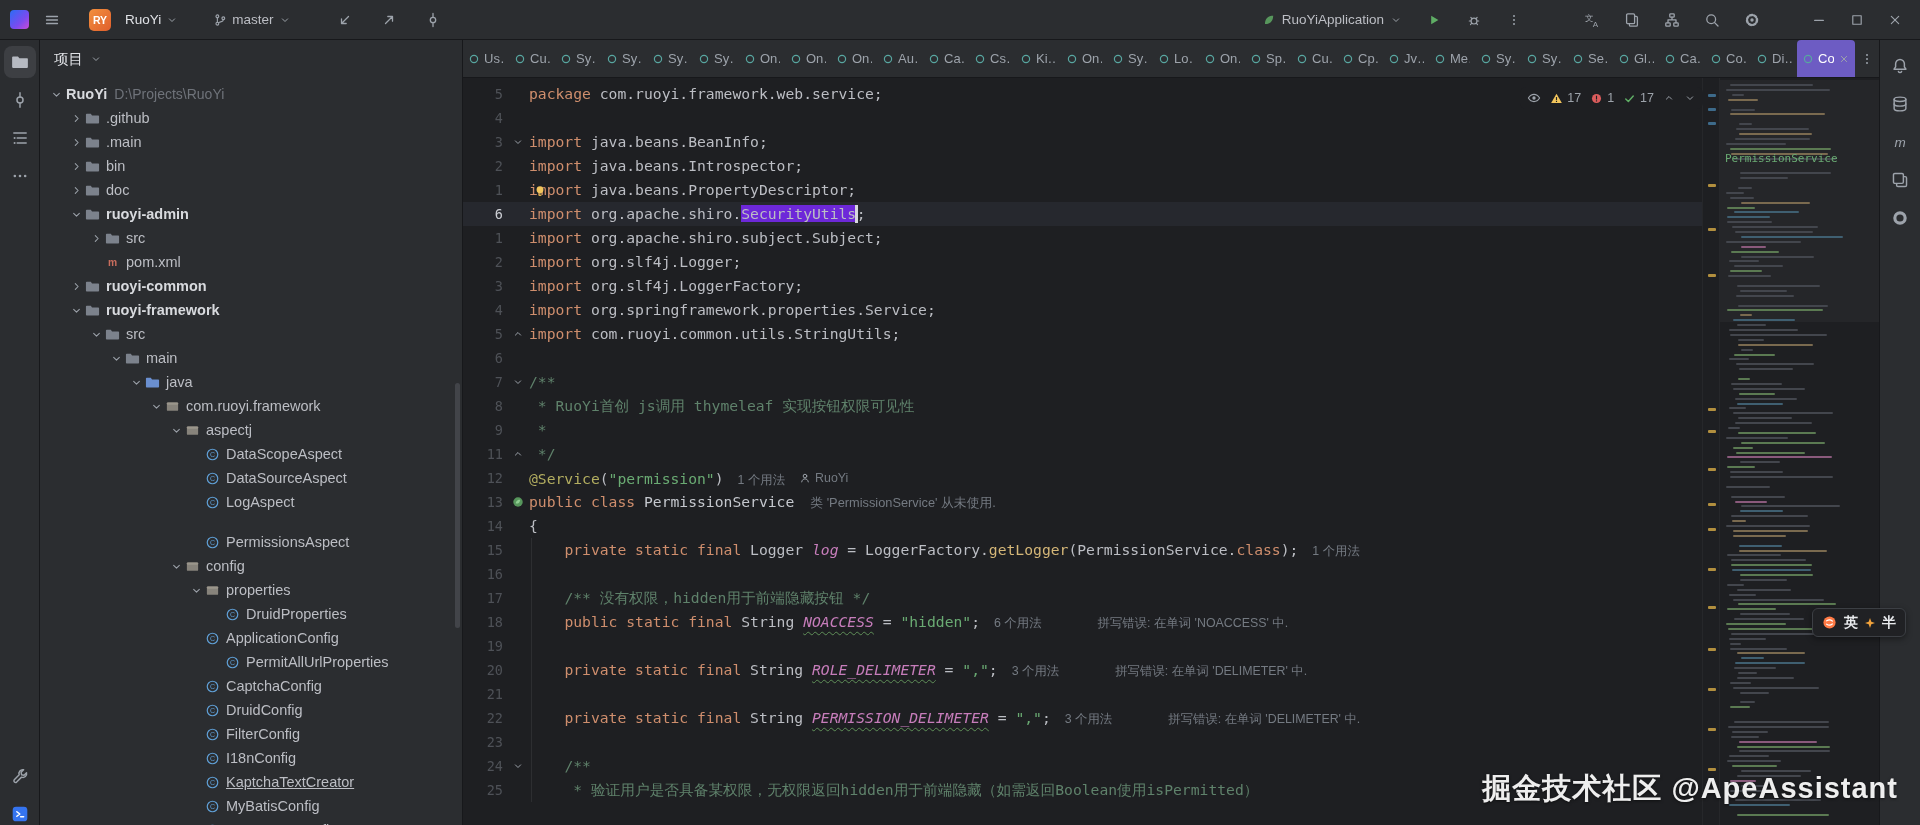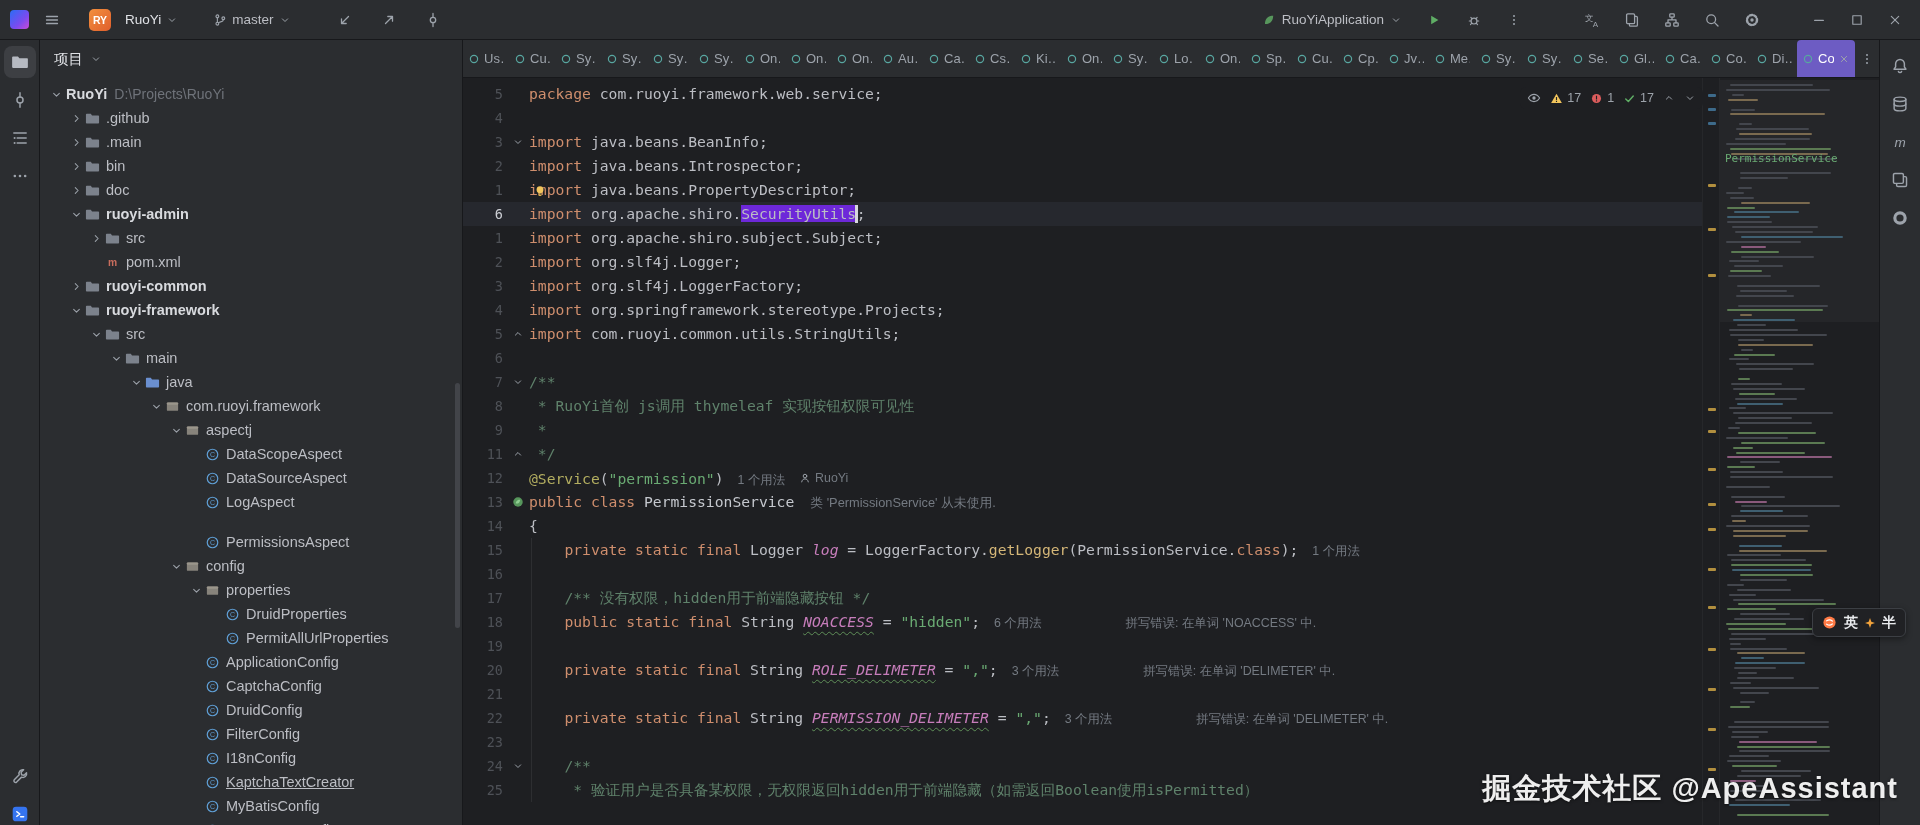--- a/index.html
+++ b/index.html
@@ -78,21 +78,21 @@
 .tk-mth{color:#d5b778}
 .tk-fld{color:#c77dbb;font-style:italic}
 .tk-fe{color:#c77dbb;font-style:italic;text-decoration:underline;text-decoration-style:wavy;
   text-decoration-color:#5f8f58;text-decoration-thickness:1px;text-underline-offset:4px}
 .tk-sel{background:#6d28d9}
 .tk-caret{display:inline-block;width:2.5px;height:18px;background:#d6d8dd;vertical-align:-4px;margin:0 -1px}
 .tk-hu,.tk-ha,.tk-hw,.tk-hs{font-family:"Liberation Sans","DejaVu Sans",sans-serif;color:#747a82;font-size:12.4px}
 .tk-hu{margin-left:14px}
 .tk-ha{margin-left:14px;display:inline-flex;align-items:center;gap:4px}
 .tk-hw{margin-left:16px;font-size:12.8px}
-.tk-hs{margin-left:84px}
+.tk-hs{margin-left:56px}
 
 #inspection-widget{position:absolute;top:47px;right:176px;height:22px;display:flex;align-items:center;gap:9px;
   background:rgba(30,31,34,.9);border-radius:6px;padding:2px 7px;font-size:12.5px;color:#9da3ab;z-index:4}
 .insp-item{display:inline-flex;align-items:center;gap:4px}
 
 #error-stripe{position:absolute;top:38px;left:1239px;width:18px;height:747px;
   border-left:1px solid rgba(255,255,255,.04);border-right:1px solid rgba(255,255,255,.04)}
 .stripe-mark{position:absolute;left:5px;width:8px;height:3px;border-radius:1px}
 
 #minimap{position:absolute;top:38px;left:1257px;width:159px;height:747px;background:#1e1f22;overflow:hidden}
@@ -686,43 +686,43 @@
           <span class="ticon">
             <span class="ico ico-15">
               <svg viewBox="0 0 16 16">
                 <circle cx="8" cy="8" r="5.6" stroke="#5f9ed4" stroke-width="1.3"></circle>
                 <text x="8" y="10.8" font-size="7.5" text-anchor="middle" fill="#5f9ed4" stroke="none">C</text>
               </svg>
             </span>
           </span>
           <span class="lbl">DruidProperties</span>
         </div>
+        <div class="tree-row" style="padding-left: 148px;">
+          <span class="chev"></span>
+          <span class="ticon">
+            <span class="ico ico-15">
+              <svg viewBox="0 0 16 16">
+                <circle cx="8" cy="8" r="5.6" stroke="#5f9ed4" stroke-width="1.3"></circle>
+                <text x="8" y="10.8" font-size="7.5" text-anchor="middle" fill="#5f9ed4" stroke="none">C</text>
+              </svg>
+            </span>
+          </span>
+          <span class="lbl">ApplicationConfig</span>
+        </div>
         <div class="tree-row" style="padding-left: 168px;">
           <span class="chev"></span>
           <span class="ticon">
             <span class="ico ico-15">
               <svg viewBox="0 0 16 16">
                 <circle cx="8" cy="8" r="5.6" stroke="#5f9ed4" stroke-width="1.3"></circle>
                 <text x="8" y="10.8" font-size="7.5" text-anchor="middle" fill="#5f9ed4" stroke="none">C</text>
               </svg>
             </span>
           </span>
           <span class="lbl">PermitAllUrlProperties</span>
-        </div>
-        <div class="tree-row" style="padding-left: 148px;">
-          <span class="chev"></span>
-          <span class="ticon">
-            <span class="ico ico-15">
-              <svg viewBox="0 0 16 16">
-                <circle cx="8" cy="8" r="5.6" stroke="#5f9ed4" stroke-width="1.3"></circle>
-                <text x="8" y="10.8" font-size="7.5" text-anchor="middle" fill="#5f9ed4" stroke="none">C</text>
-              </svg>
-            </span>
-          </span>
-          <span class="lbl">ApplicationConfig</span>
         </div>
         <div class="tree-row" style="padding-left: 148px;">
           <span class="chev"></span>
           <span class="ticon">
             <span class="ico ico-15">
               <svg viewBox="0 0 16 16">
                 <circle cx="8" cy="8" r="5.6" stroke="#5f9ed4" stroke-width="1.3"></circle>
                 <text x="8" y="10.8" font-size="7.5" text-anchor="middle" fill="#5f9ed4" stroke="none">C</text>
               </svg>
             </span>
@@ -1117,21 +1117,21 @@
             <span class="body"><span class="tk-kw">import </span><span class="tk-pl">org.slf4j.Logger;</span></span>
           </div>
           <div class="code-line">
             <span class="ln">3</span>
             <span class="fold"></span>
             <span class="body"><span class="tk-kw">import </span><span class="tk-pl">org.slf4j.LoggerFactory;</span></span>
           </div>
           <div class="code-line">
             <span class="ln">4</span>
             <span class="fold"></span>
-            <span class="body"><span class="tk-kw">import </span><span class="tk-pl">org.springframework.stereotype.Projects;</span></span>
+            <span class="body"><span class="tk-kw">import </span><span class="tk-pl">org.springframework.properties.Service;</span></span>
           </div>
           <div class="code-line">
             <span class="ln">5</span>
             <span class="fold">
               <span class="ico ico-12">
                 <svg viewBox="0 0 16 16">
                   <path d="M4.5 9.5L8 6l3.5 3.5"></path>
                 </svg>
               </span>
             </span>

